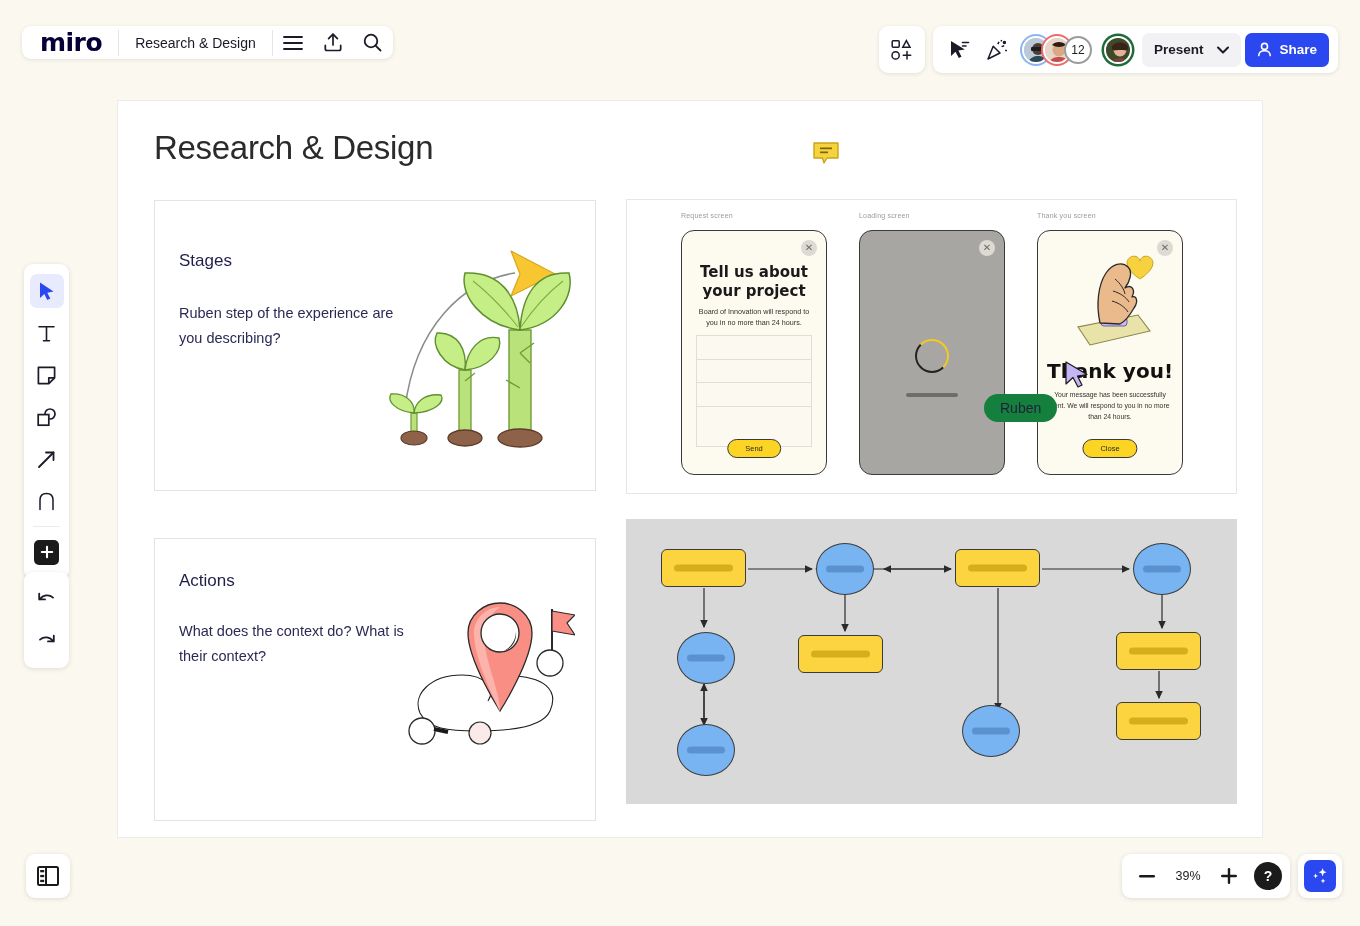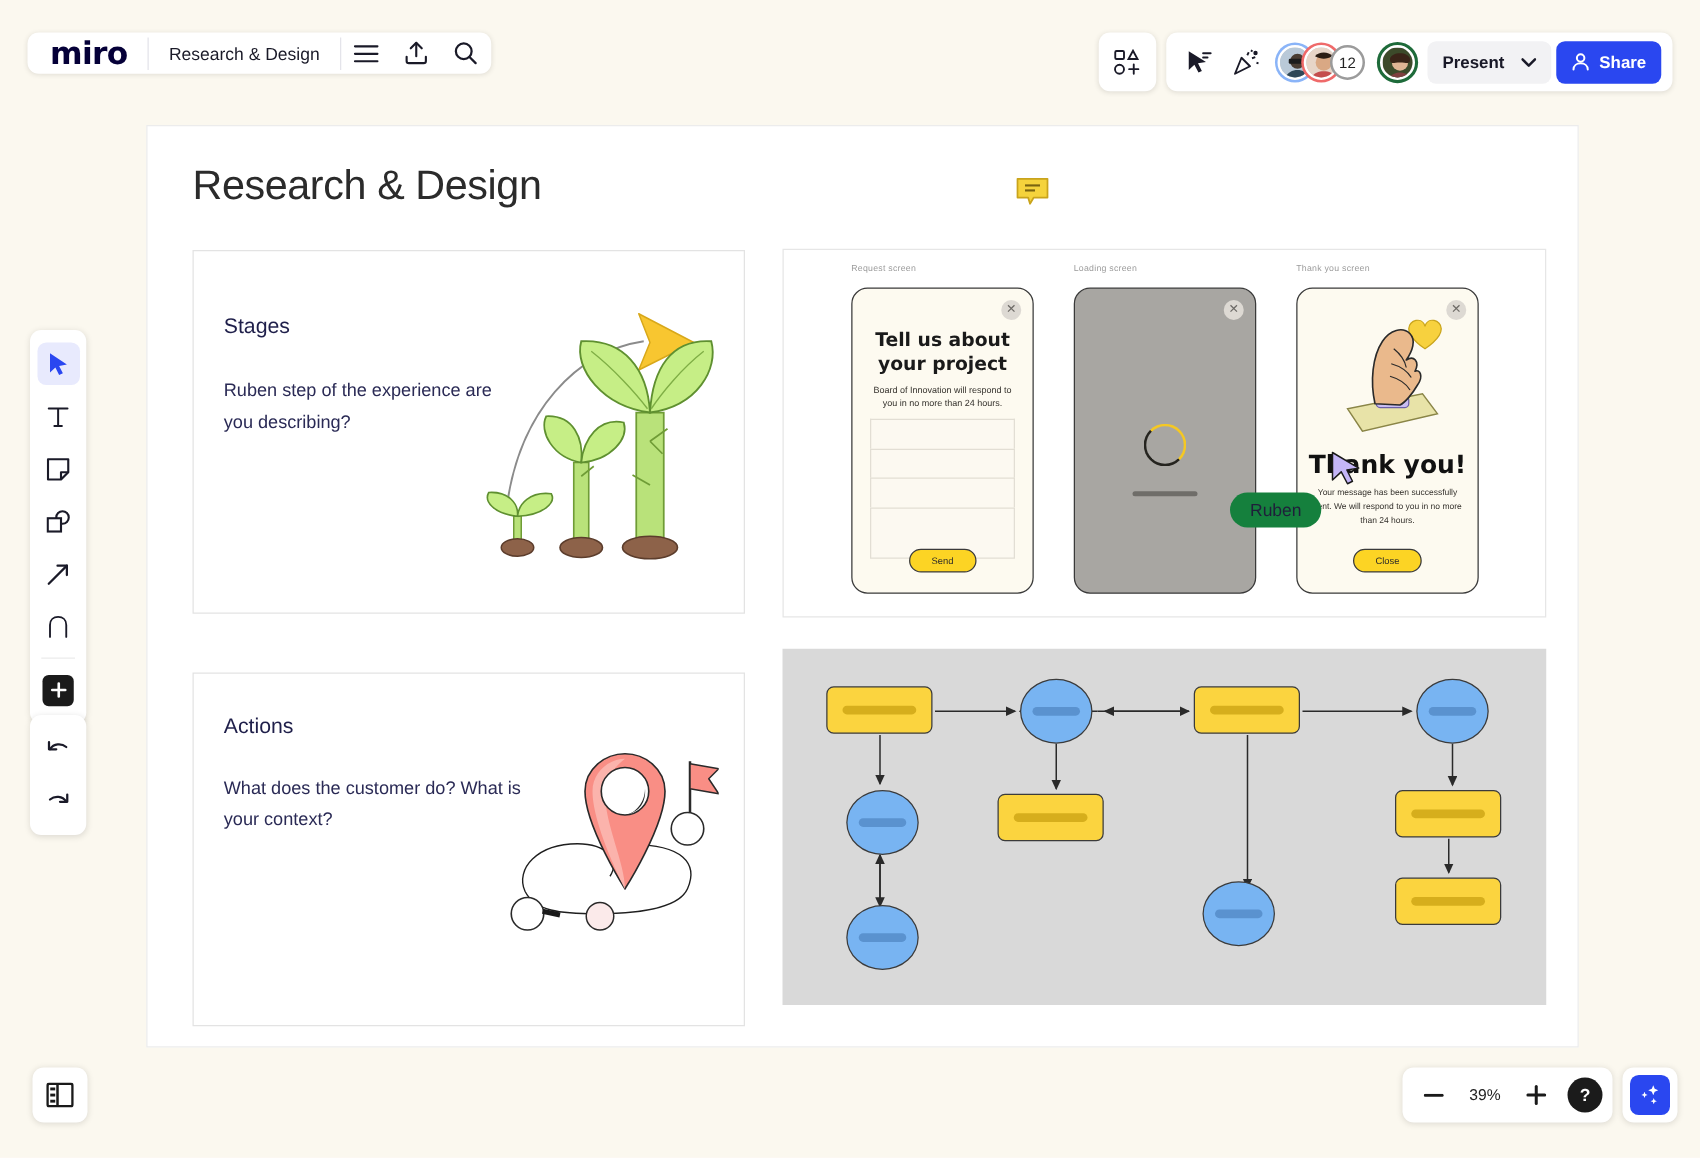--- a/index.html
+++ b/index.html
@@ -284,21 +284,21 @@
             <path d="M24 205 h6 v-25 h-6 z" fill="#b9e27a" stroke="#6f9c36" stroke-width="1.2"></path>
             <path d="M27 180 C 8 178, 0 168, 4 161 C 20 160, 28 170, 27 180 Z" fill="#c6ee86" stroke="#5f9030" stroke-width="1.3"></path>
             <path d="M27 180 C 48 179, 58 169, 54 162 C 37 160, 28 170, 27 180 Z" fill="#c6ee86" stroke="#5f9030" stroke-width="1.3"></path>
             <ellipse cx="27" cy="205" rx="13" ry="7" fill="#8d6249" stroke="#5c3d2c" stroke-width="1.2"></ellipse>
           </svg>
         </div>
       </div>
 
       <div class="card card-actions">
         <h2>Actions</h2>
-        <p>What does the customer do? What is your context?</p>
+        <p>What does the context do? What is their context?</p>
         <div class="card-art" style="left:245px;top:62px;">
           <svg width="175" height="160" viewBox="0 0 175 160">
             <path d="M95 75 C 150 72, 158 92, 150 110 C 142 128, 100 130, 78 130
                      C 48 130, 28 128, 20 112 C 12 94, 30 74, 62 74
                      C 86 74, 96 88, 88 100" fill="none" stroke="#1f1f1f" stroke-width="1.1"></path>
             <path d="M68 32 C 68 14, 84 2, 100 2 C 116 2, 132 14, 132 32 C 132 60, 100 110, 100 110 C 100 110, 68 60, 68 32 Z" fill="#f98e85" stroke="#2a2a2a" stroke-width="1.3"></path>
             <path d="M74 32 C 74 16, 88 6, 100 6 C 92 12, 84 22, 84 34 C 84 58, 100 90, 100 110 C 100 110, 74 60, 74 32 Z" fill="#fbb3ac" stroke="none"></path>
             <circle cx="100" cy="32" r="19" fill="#fff" stroke="#2a2a2a" stroke-width="1.3"></circle>
             <path d="M116 30 C 116 41, 108 50, 100 51 C 112 49, 117 40, 116 30 Z" fill="#2a2a2a"></path>
 

